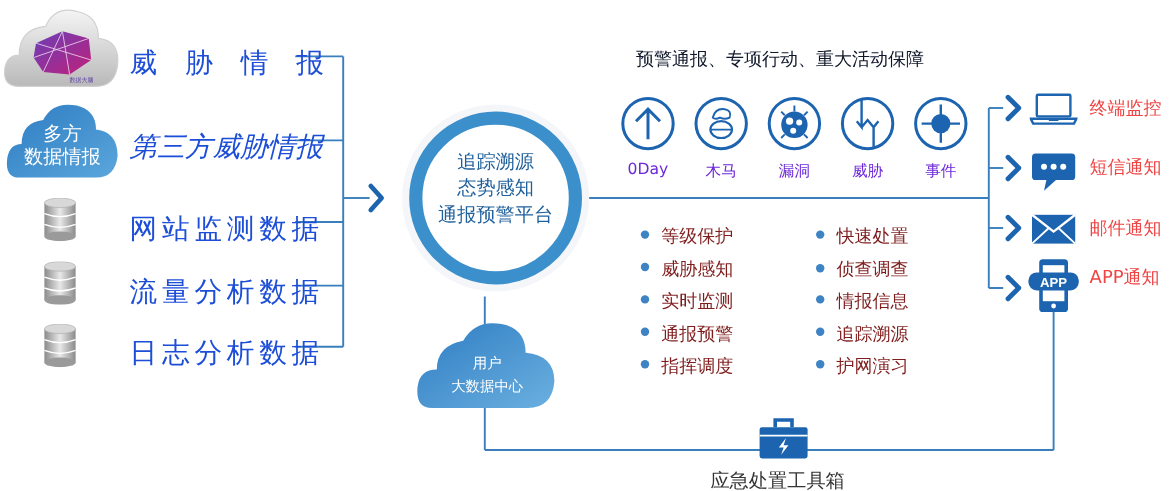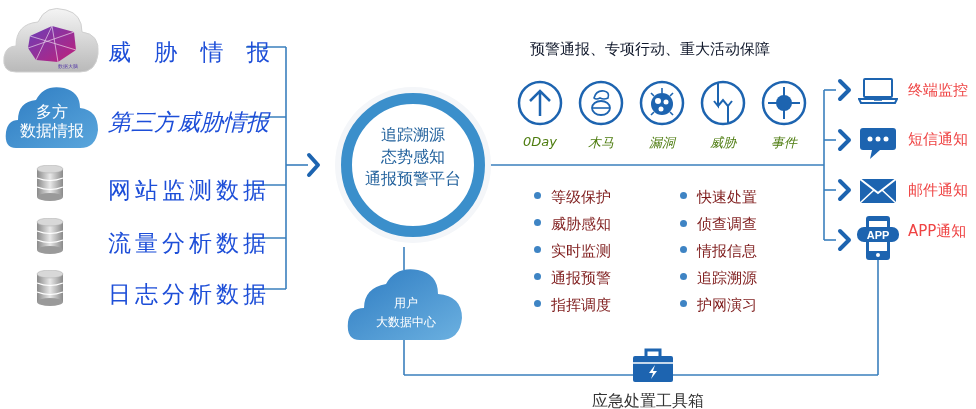--- a/index.html
+++ b/index.html
@@ -13,21 +13,21 @@
   .cloud-text { position:absolute; color:#fff; font-size:12px; text-align:center; line-height:19px; width:100%; }
   .db { position:absolute; }
   .hub { position:absolute; left:341px; top:93px; width:144px; height:144px; border-radius:50%;
          box-sizing:border-box; border:11px solid #3b8fcb;
          background:#fff; box-shadow:0 0 0 6px #f4f6f9; }
   .hub-text { position:absolute; left:0; top:20px; width:100%; text-align:center; color:#1f5f9b;
               font-size:16px; line-height:22px; }
   .top-title { position:absolute; left:530px; top:40px; font-size:15px; color:#0f172a; white-space:nowrap; }
   .threat { position:absolute; top:80px; width:48px; text-align:center; }
   .threat .ic { width:46px; height:46px; }
-  .threat .lbl { font-size:13px; color:#4d7c0f; margin-top:4px; white-space:nowrap; margin-left:-10px; margin-right:-10px;font-style:italic; }
+  .threat .lbl { font-size:13px; color:#6d28d9; margin-top:4px; white-space:nowrap; margin-left:-10px; margin-right:-10px; }
   .feat { position:absolute; font-size:15px; color:#7f1d1d; white-space:nowrap; }
   .feat .dot { display:inline-block; width:7px; height:7px; border-radius:50%; background:#3e84c4; margin-right:10px; vertical-align:middle; position:relative; top:-2px; }
   .out { position:absolute; left:856px; width:120px; height:28px; }
   .out .lbl { position:absolute; left:52px; top:4px; font-size:15px; color:#ef4444; white-space:nowrap; }
   .toolbox-label { position:absolute; left:592px; top:391px; font-size:16px; color:#333; white-space:nowrap; }
 </style>
 </head>
 <body>
 
 <svg class="lines" viewBox="0 0 976 409">

